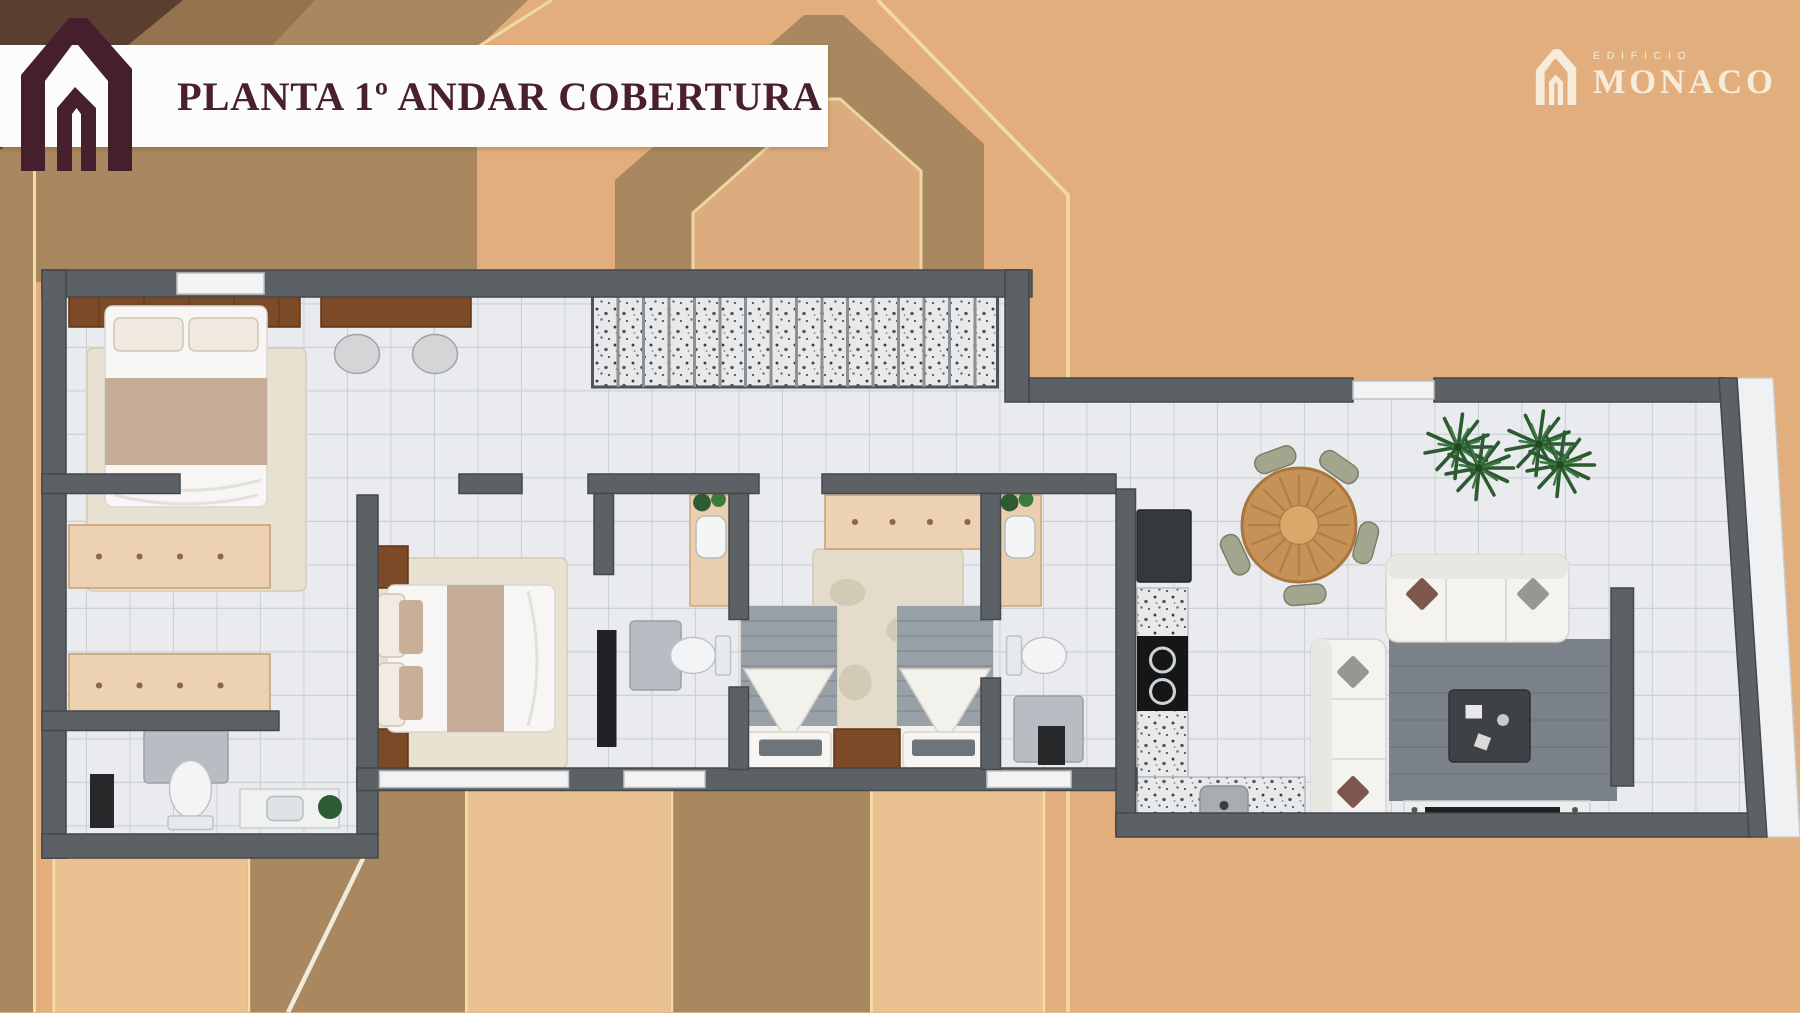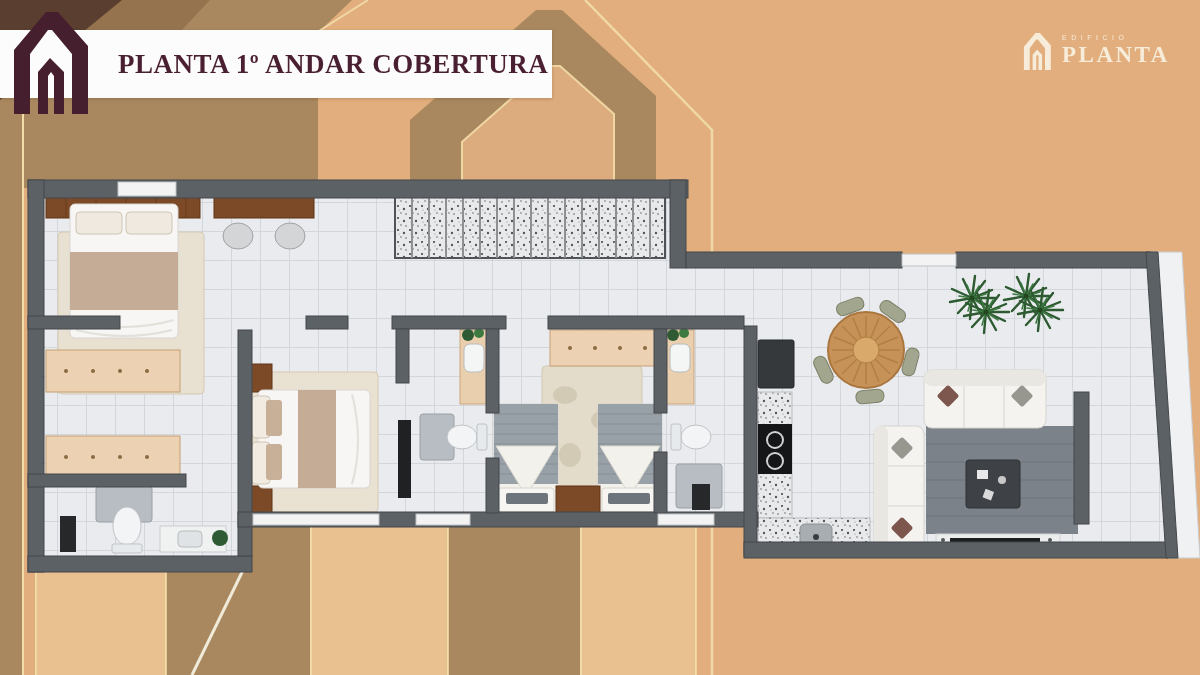--- a/index.html
+++ b/index.html
@@ -380,17 +380,17 @@
 
 <div class="brand">
   <div class="brand-icon">
     <svg width="34" height="40" viewBox="0 0 88 110">
       <path d="M8,110 V46 L40,8 H52 L82,42 V110 H66 V50 L46,26 H42 L24,50 V110 Z" fill="#f6ecd9"></path>
       <path d="M32,110 V68 L44,54 L58,68 V110 H48 V72 L45,68 L42,72 V110 Z" fill="#f6ecd9"></path>
     </svg>
   </div>
   <div class="brand-text">
     <span class="brand-tagline">EDIFICIO</span>
-    <span class="brand-name">PLANTA</span>
+    <span class="brand-name">MONACO</span>
   </div>
 </div>
 
 </div>
 
 </body></html>

